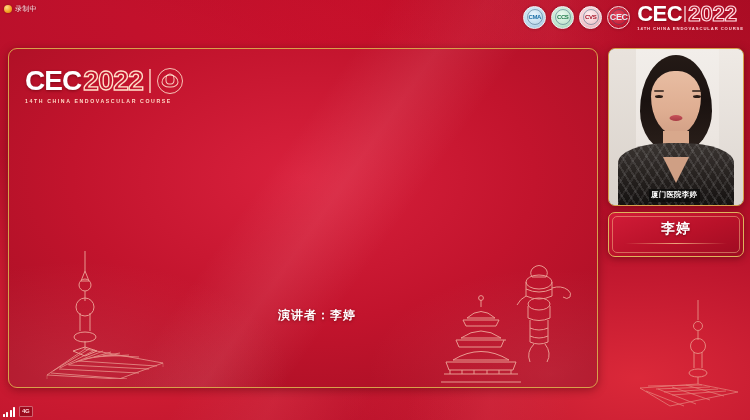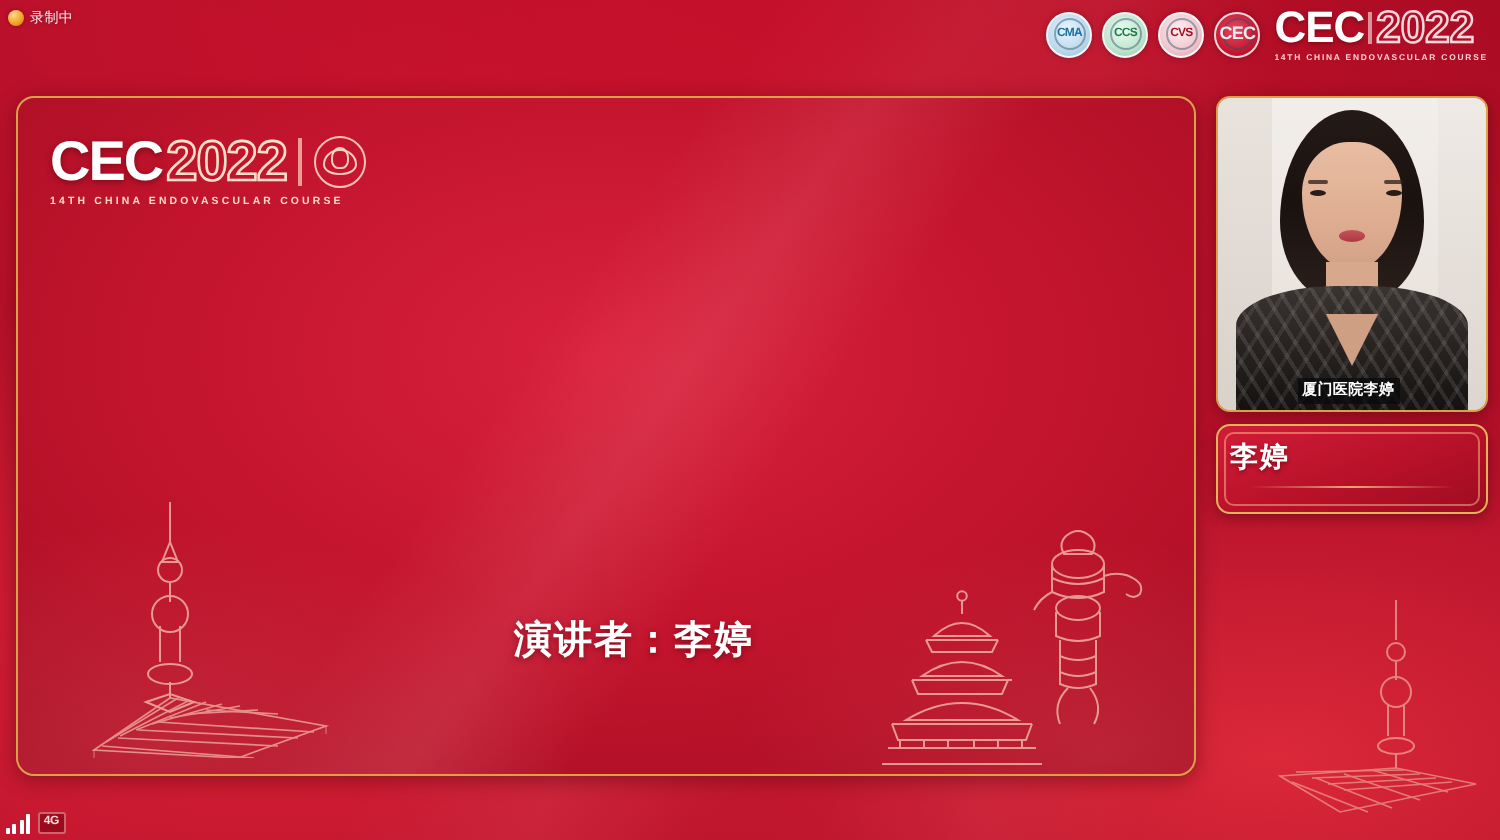--- a/index.html
+++ b/index.html
@@ -160,21 +160,21 @@
     z-index:5;
   }
 
   
   .speaker-block{
     position:absolute; left:0; right:0; top:258px;
     text-align:center; z-index:5;
     color:#fff; font-weight:700;
     text-shadow:0 1px 3px rgba(90,0,10,.6);
   }
-  .sp-line1{ font-size:19px; letter-spacing:1px; padding-left:28px; }
+  .sp-line1{ font-size:12px; letter-spacing:1px; padding-left:28px; }
   .sp-line2{ font-size:15.5px; letter-spacing:1px; margin-top:9px; }
 
   
   .deco{ position:absolute; z-index:2; pointer-events:none; opacity:.85; }
   .deco-left{ left:14px; bottom:8px; width:150px; height:130px; }
   .deco-right{ right:10px; bottom:0px; width:150px; height:125px; }
   .deco svg{ width:100%; height:100%; display:block; }
 
   
   .deco-outer{
@@ -251,21 +251,21 @@
     max-width:90px; overflow:hidden;margin-left:40px;
   }
 
   .name-card{
     position:relative; margin-top:6px; width:136px;
     border-radius:7px; overflow:hidden;
     border:1px solid #e0b35c;
     background:linear-gradient(160deg,#d21c38 0%,#b81129 55%,#9e0c22 100%);
     box-shadow:0 2px 7px rgba(70,0,10,.45);
     padding:7px 6px 8px;
-    text-align:left;
+    text-align:center;
   }
   .name-card::before{
     content:""; position:absolute; left:3px; top:3px; right:3px; bottom:3px;
     border-radius:5px; border:.8px solid rgba(255,214,150,.45);
     pointer-events:none;
   }
   .nc-name{
     font-size:14px;font-weight:800;color:#fff;letter-spacing:1px;
     text-shadow:0 1px 2px rgba(80,0,10,.6);
     position:relative;

